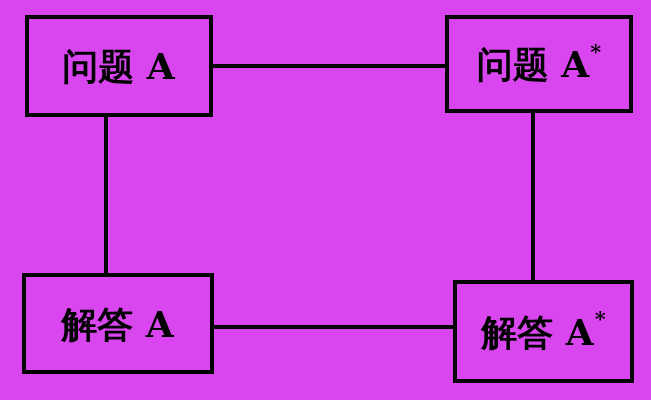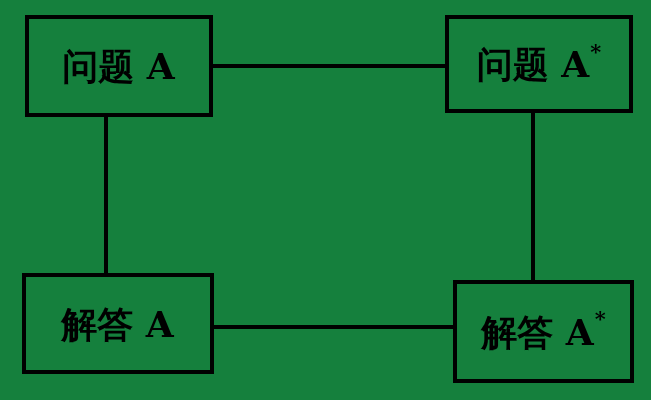--- a/index.html
+++ b/index.html
@@ -47,21 +47,21 @@
     text-align: center;
     letter-spacing: 3px;
     white-space: nowrap;
   }
   .edge-label-top    { left: 213px; top: 22px;  width: 232px; }
   .edge-label-bottom { left: 224px; top: 282px; width: 239px; }
 </style>
 </head>
 <body>
 
-<div class="canvas" style="background: #15803d; color: rgb(0, 0, 0);">
+<div class="canvas" style="background: #d946ef; color: rgb(0, 0, 0);">
 
   <div class="node node-tl">
     <span>问题 A</span>
       <span class="sup"></span>
   </div>
 
   <div class="node node-tr">
     <span>问题 A</span>
       <span class="sup">*</span>
   </div>

